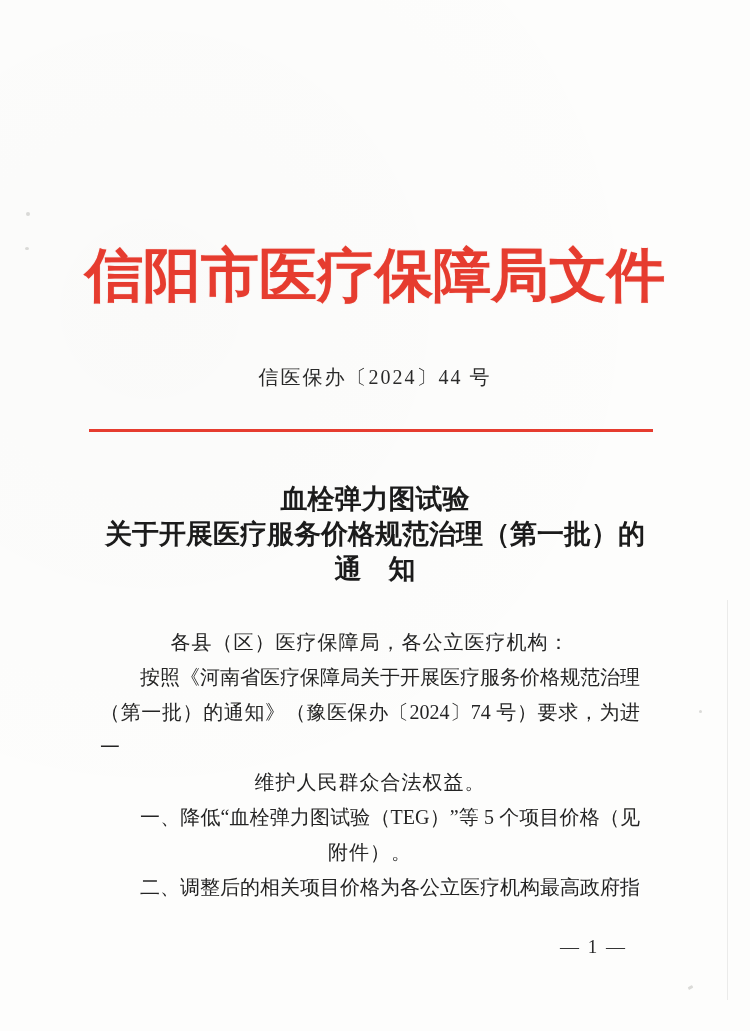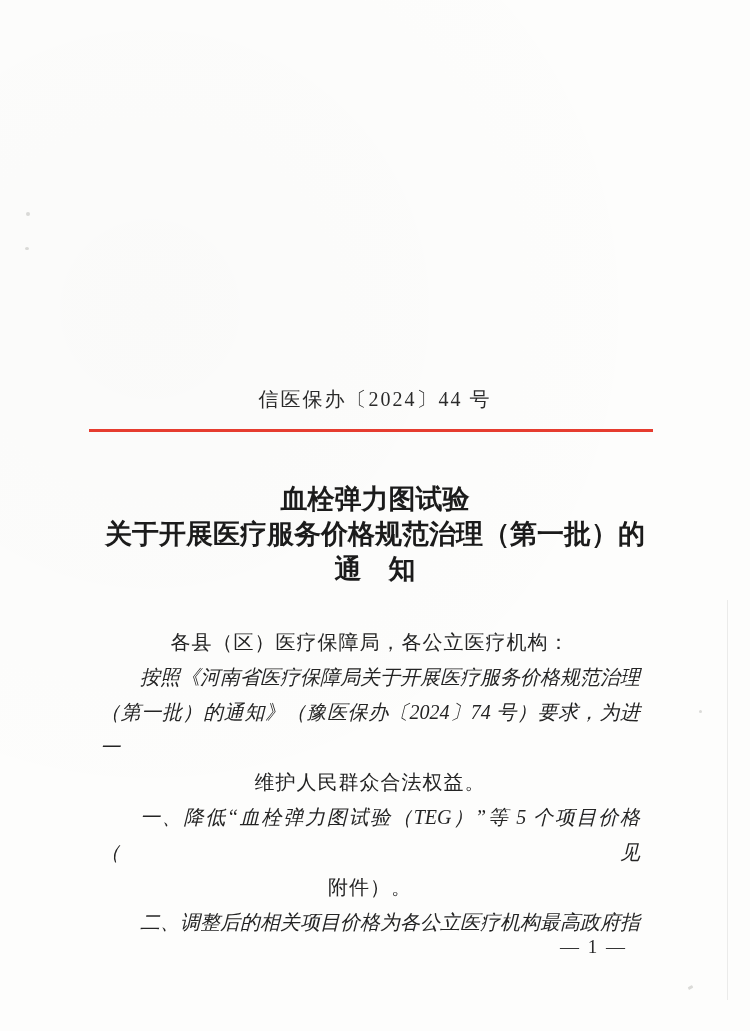--- a/index.html
+++ b/index.html
@@ -35,21 +35,21 @@
     line-height: 72px;
     font-weight: 700;
     color: var(--red);
     letter-spacing: 0px;
     text-shadow: 0 0 1px rgba(230,60,47,0.45);
   }
 
   
   .doc-number {
     position: absolute;
-    top: 386px;
+    top: 364px;
     left: 0;
     width: 750px;
     text-align: center;
     font-size: 20px;
     line-height: 26px;
     letter-spacing: 2px;
     color: #2a2a2a;
   }
 
   
@@ -85,21 +85,20 @@
     line-height: 35px;
     color: #242424;
   }
   .bline { letter-spacing: 1px; white-space: nowrap; text-align: center; }
   .bline.fill {
     white-space: normal;
     letter-spacing: 0;
     text-align: justify;
     text-align-last: justify;
     text-justify: inter-character;
-    font-style: italic;
   }
   .bline.indent { text-indent: 40px; }
 
   
   .page-number {
     position: absolute;
     top: 936px;
     left: 0;
     width: 627px;
     text-align: right;
@@ -122,20 +121,21 @@
     width: 1px;
     height: 400px;
     background: rgba(110,110,110,0.12);
   }
 </style>
 </head>
 <body>
 
 <div class="page">
 
+  <div class="masthead">信阳市医疗保障局文件</div>
 
   <div class="doc-number">信医保办〔2024〕44 号</div>
 
   <div class="red-rule"></div>
 
   <div class="notice-title">
     <div>血栓弹力图试验</div>
     <div>关于开展医疗服务价格规范治理（第一批）的</div>
     <div>通　知</div>
   </div>

